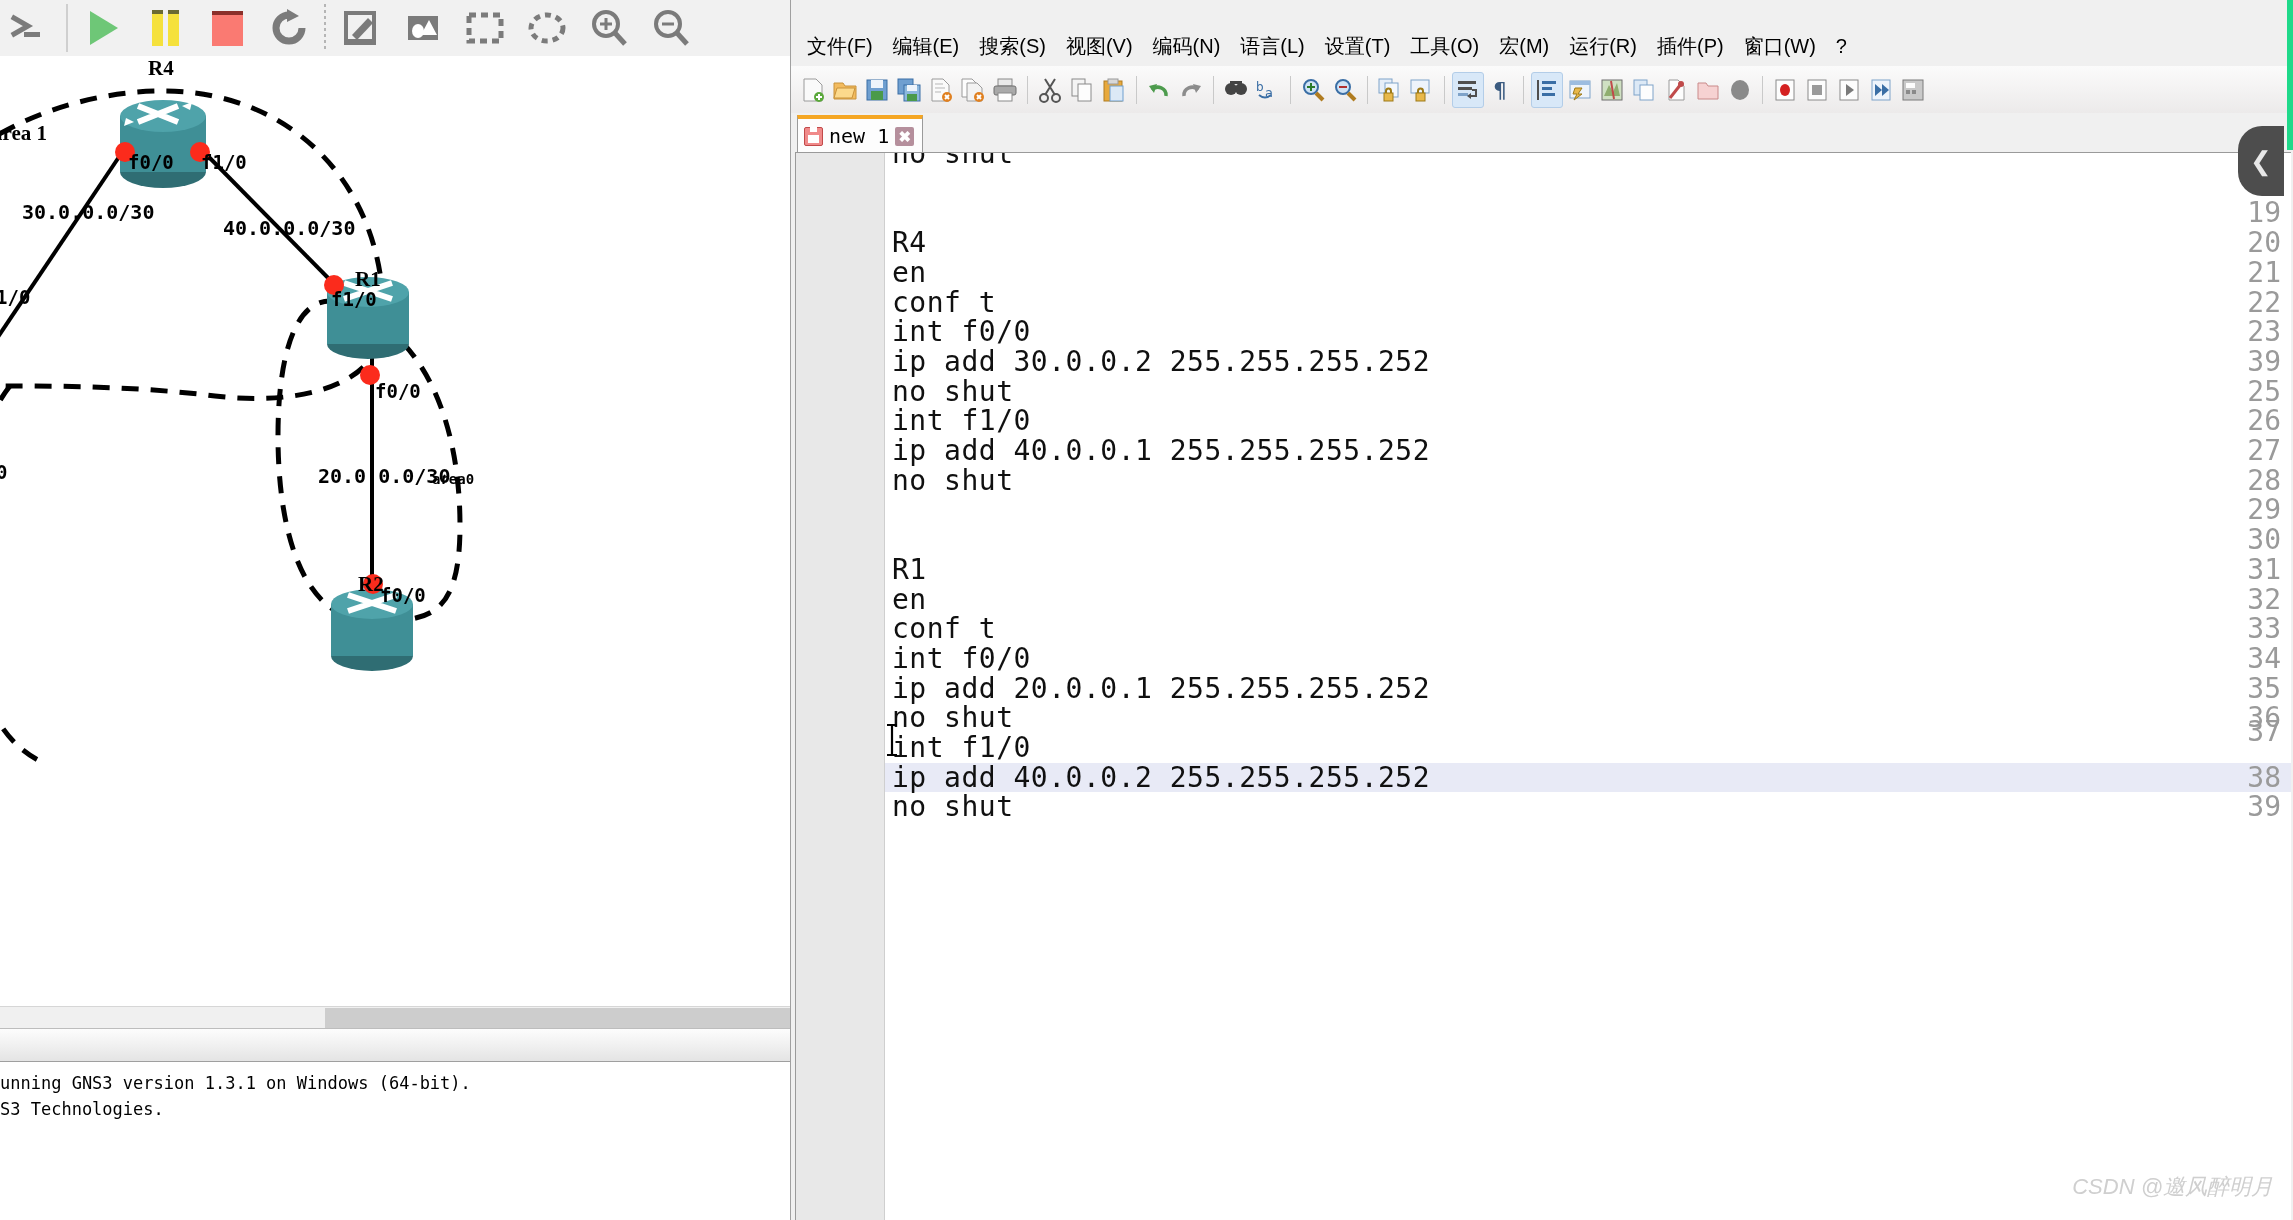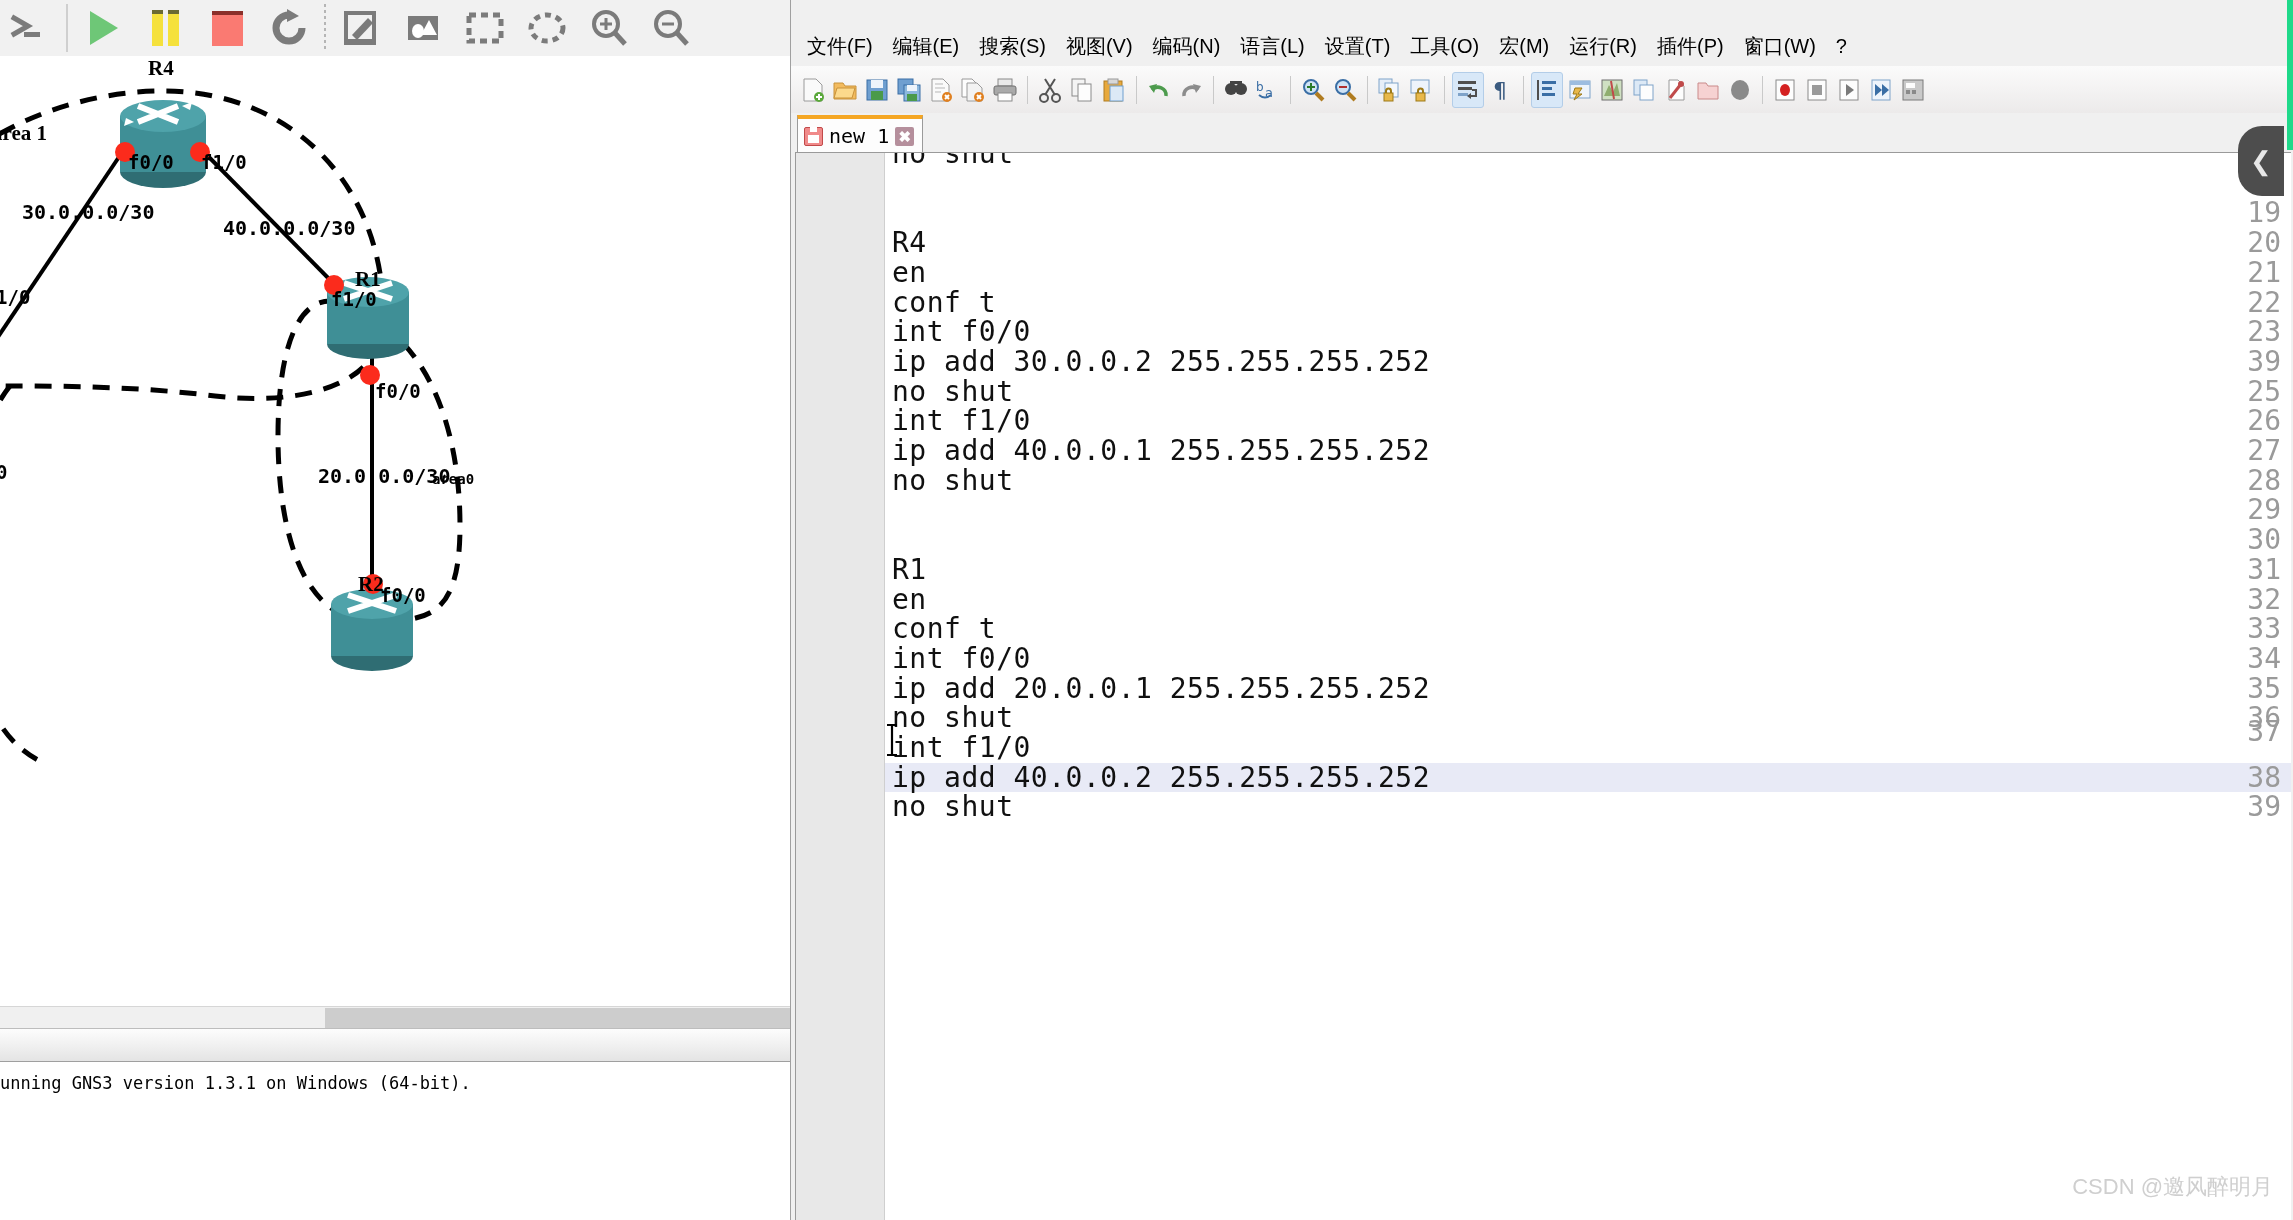--- a/index.html
+++ b/index.html
@@ -138,20 +138,21 @@
     background:#4d4d4d;border-radius:24px 0 0 24px;
     display:flex;align-items:center;justify-content:center;
   }
   #green-strip{
     position:absolute;right:0;top:0;width:7px;height:150px;background:#1fd98a;
   }
   #watermark{
     position:absolute;right:20px;bottom:18px;
     font-family:"Liberation Sans", sans-serif;font-size:22px;color:#cfcfcf;
     white-space:nowrap;
+    font-style:italic;
   }
 </style>
 </head>
 <body>
 
 <div id="gns3">
 
   <div id="gns3-toolbar">
     <div class="g-btn">
       <svg width="42" height="28" viewBox="0 0 42 28">
@@ -296,20 +297,21 @@
     <div class="if-label" style="left:432px;top:415px;font-size:14px;">area0</div>
   </div>
 
   <div id="gns3-hscroll">
     <div id="gns3-hscroll-thumb"></div>
   </div>
   <div id="gns3-divider"></div>
 
   <div id="gns3-console">
     <div>unning GNS3 version 1.3.1 on Windows (64-bit).</div>
+    <div>S3 Technologies.</div>
   </div>
 </div>
 
 <div id="npp">
 
 
   <div id="npp-menubar">
     <div class="menu-item">文件(F)</div>
     <div class="menu-item">编辑(E)</div>
     <div class="menu-item">搜索(S)</div>

